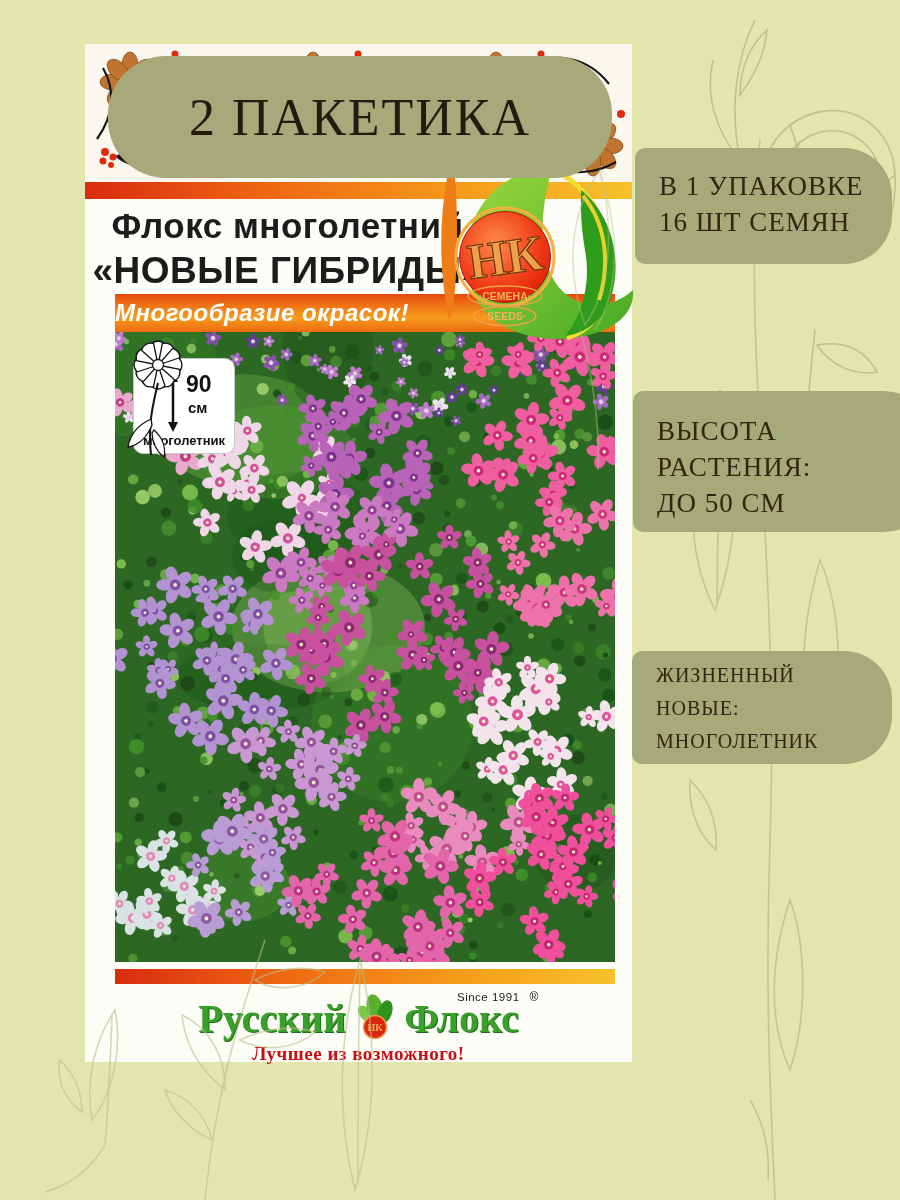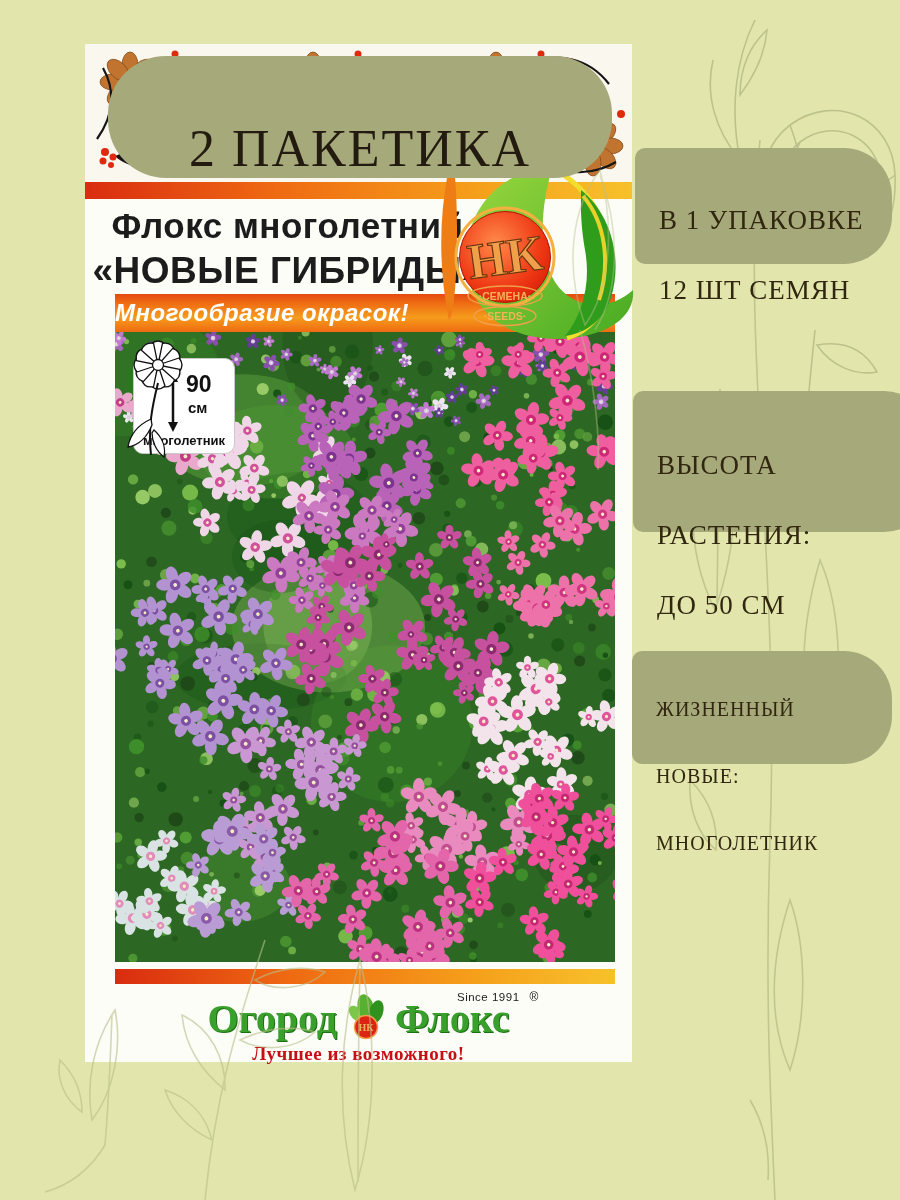--- a/index.html
+++ b/index.html
@@ -37,27 +37,27 @@
   #packet-footer{position:absolute;left:0;top:940px;width:547px;height:78px;background:#fdfdf8;}
   #since-line{position:absolute;left:372px;top:6px;font-size:11.5px;color:#1a1a1a;letter-spacing:.5px;}
   #since-line .rmark{font-size:12px;margin-left:10px;}
   #brand-row{position:absolute;left:0;top:10px;width:100%;display:flex;justify-content:center;align-items:center;gap:7px;}
   .brand-word{font-family:"Liberation Serif",serif;font-weight:700;font-size:40px;color:#3aa02c;text-shadow:1px 1px 0 #1d6f14;}
   #slogan{position:absolute;left:0;top:53px;width:100%;text-align:center;font-family:"Liberation Serif",serif;font-weight:700;font-size:19px;color:#c60f14;letter-spacing:.5px;margin-top:6px;}
 
   
   .olive{background:#a6a97a;color:#2b2112;font-family:"Liberation Serif",serif;}
   #top-badge{position:absolute;left:108px;top:56px;width:504px;height:122px;border-radius:58px;z-index:10;
-    display:flex;align-items:flex-end;justify-content:center;font-size:52px;letter-spacing:2px;color:#241b10;}
+    display:flex;align-items:center;justify-content:center;font-size:52px;letter-spacing:2px;color:#241b10;}
   .pill{position:absolute;z-index:10;border-radius:10px 48px 48px 10px;box-sizing:border-box;
     font-size:27px;line-height:36px;letter-spacing:1px;color:#31260f;padding-left:24px;}
   #pill-1{left:635px;top:148px;width:257px;height:116px;padding-top:20px;}
   #pill-2{left:633px;top:391px;width:299px;height:141px;padding-top:22px;}
   #pill-3{left:632px;top:651px;width:260px;height:113px;padding-top:8px;font-size:20px;line-height:33px;}
-  .pill div{white-space:nowrap;margin-top:34px;}
+  .pill div{white-space:nowrap;}
 </style>
 </head>
 <body>
 
 <div id="stage">
 
   <svg id="sketch-topright" class="sketch" width="205" height="460" viewBox="0 0 205 460" fill="none" stroke="#b9bf8a" stroke-width="1.6" opacity="0.9">
     <path d="M130,250 C60,235 50,160 95,125 C140,92 198,118 200,175 C202,230 180,258 130,250 Z"></path>
     <path d="M128,238 C80,225 72,168 105,142 C140,116 184,138 186,180 C188,218 168,244 128,238 Z"></path>
     <path d="M95,125 C108,160 112,190 118,215 M200,175 C175,195 155,210 138,222 M105,142 C90,175 88,205 100,230"></path>
@@ -2467,41 +2467,41 @@
       <path d="M36,95 C44,102 48,112 46,122 C38,116 34,106 34,98 Z" fill="#fff" stroke="#111" stroke-width="1.3"></path>
     </svg>
 
     <div id="stripe-bottom" class="stripe"></div>
 
     <div id="packet-footer">
       <div id="since-line">
         <span>Since 1991</span><span class="rmark">®</span>
       </div>
       <div id="brand-row">
-        <span class="brand-word">Огород</span>
+        <span class="brand-word">Русский</span>
         <svg width="44" height="48" viewBox="0 0 44 48">
           <ellipse cx="13" cy="20" rx="6" ry="10" transform="rotate(-45 13 20)" fill="#7cc64a"></ellipse>
           <ellipse cx="22" cy="14" rx="8" ry="14" transform="rotate(-15 22 14)" fill="#57b02f"></ellipse>
           <ellipse cx="32" cy="18" rx="7" ry="12" transform="rotate(18 32 18)" fill="#2f921d"></ellipse>
           <circle cx="22" cy="33" r="11.5" fill="#dd2312" stroke="#f0a04a" stroke-width="1.5"></circle>
           <text x="22" y="37" text-anchor="middle" font-family="Liberation Serif, serif" font-weight="bold" font-size="10" fill="#f2b25c">НК</text>
         </svg>
         <span class="brand-word">Флокс</span>
       </div>
       <div id="slogan">Лучшее из возможного!</div>
     </div>
   </div>
 
   <div id="top-badge" class="olive">
     <span>2 ПАКЕТИКА</span>
   </div>
 
   <div id="pill-1" class="pill olive">
     <div>В 1 УПАКОВКЕ</div>
-    <div>12 ШТ СЕМЯН</div>
+    <div>16 ШТ СЕМЯН</div>
   </div>
   <div id="pill-2" class="pill olive">
     <div>ВЫСОТА</div>
     <div>РАСТЕНИЯ:</div>
     <div>ДО 50 СМ</div>
   </div>
   <div id="pill-3" class="pill olive">
     <div>ЖИЗНЕННЫЙ</div>
     <div>НОВЫЕ:</div>
     <div>МНОГОЛЕТНИК</div>

